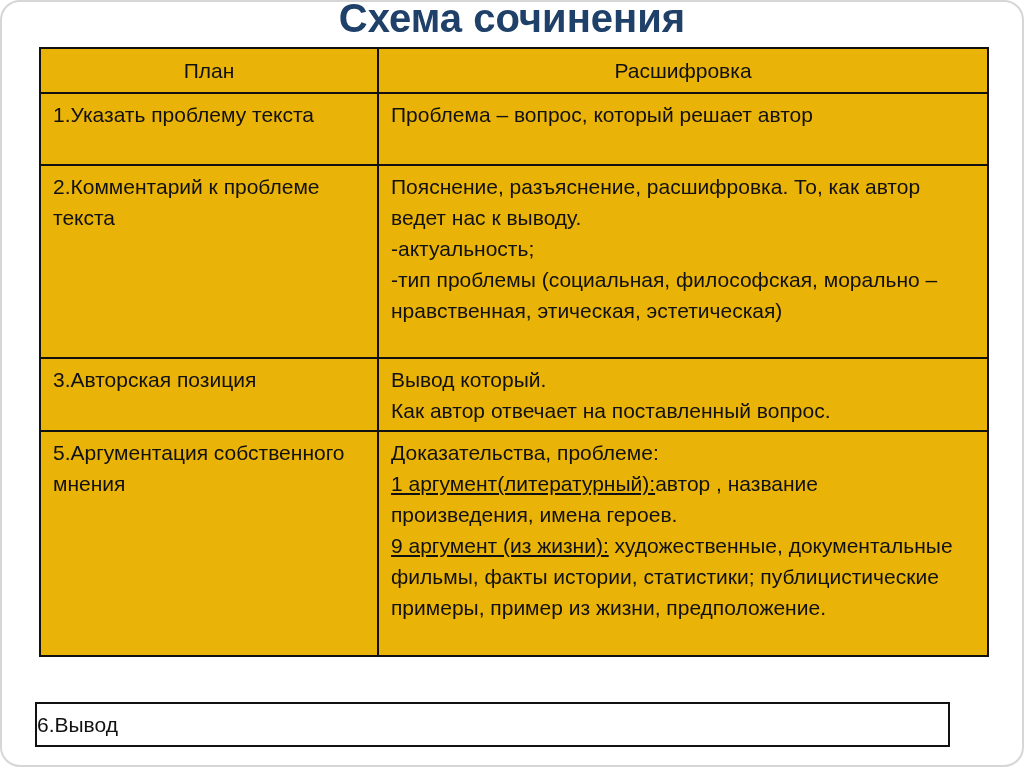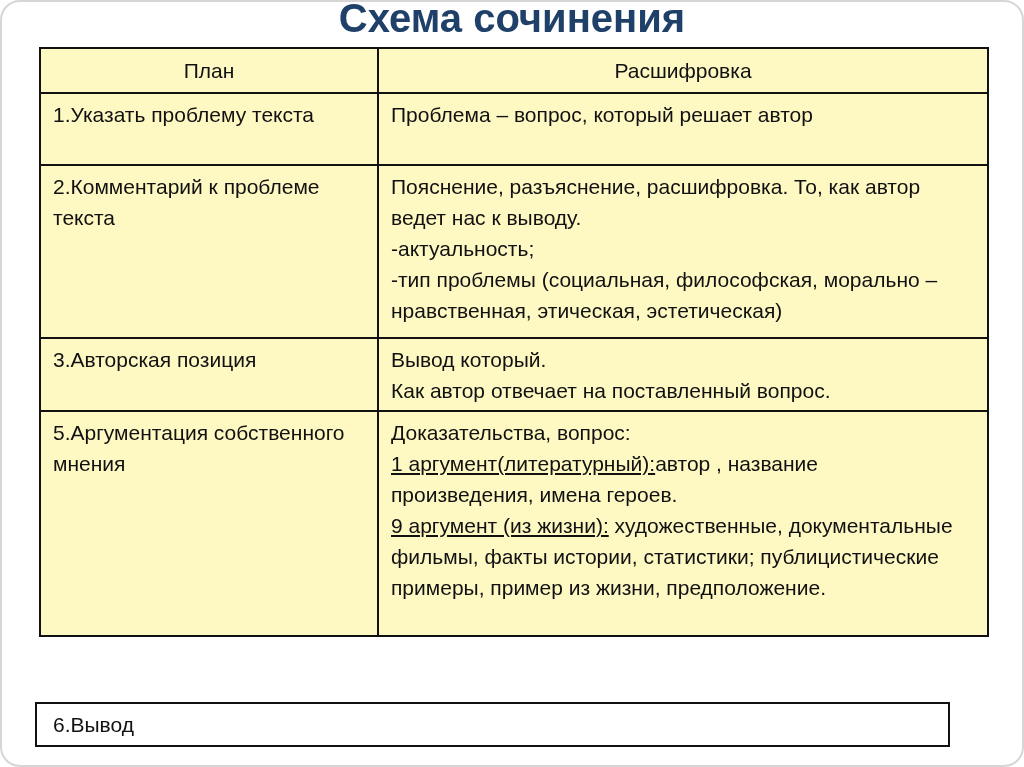--- a/index.html
+++ b/index.html
@@ -28,58 +28,57 @@
     color: #1f4068;
   }
 
   table.scheme {
     position: absolute;
     left: 37px;
     top: 45px;
     width: 948px;
     border-collapse: collapse;
     table-layout: fixed;
-    background: #fef9c3;
+    background: #eab308;
   }
   table.scheme col.c1 { width: 338px; }
   table.scheme col.c2 { width: 610px; }
 
   table.scheme th, table.scheme td {
     border: 2px solid #111111;
     vertical-align: top;
     font-size: 21px;
     line-height: 31px;
     font-weight: normal;
     padding: 5px 24px 4px 12px;
   }
   table.scheme th {
     text-align: center;
     height: 45px;
     vertical-align: middle;
     padding: 2px 8px;
   }
   tr.r1 td { height: 72px; }
-  tr.r2 td { height: 173px; }
+  tr.r2 td { height: 193px; }
   tr.r3 td { height: 67px; margin-top: 23px; }
   tr.r4 td { height: 55px; }
   tr.r5 td { height: 225px; }
 
   .u { text-decoration: underline; }
 
   .footer-box {
     position: absolute;
     left: 33px;
     top: 700px;
     width: 915px;
     height: 45px;
     border: 2px solid #111111;
     background: #ffffff;
     display: flex;
     align-items: center;
-    padding-left: 16px;
     font-size: 21px;
   }
 </style>
 </head>
 <body>
 
 <div class="slide">
 
   <div class="slide-title" style="color: rgb(31, 64, 104);">Схема сочинения</div>
 
@@ -115,21 +114,21 @@
       <td>
         <div>Вывод который.</div>
         <div>Как автор отвечает на поставленный вопрос.</div>
       </td>
     </tr>
 
 
     <tr class="r5">
       <td>5.Аргументация собственного мнения</td>
       <td>
-        <div>Доказательства, вопрос:</div>
+        <div>Доказательства, проблеме:</div>
         <div><span class="u">1 аргумент(литературный):</span><span>автор , название произведения, имена героев.</span></div>
         <div><span class="u">9 аргумент (из жизни):</span><span> художественные, документальные фильмы, факты истории, статистики; публицистические примеры, пример из жизни, предположение.</span></div>
       </td>
     </tr>
   </tbody>
     </table>
 
   <div class="footer-box">
     <span>6.Вывод</span>
   </div>

